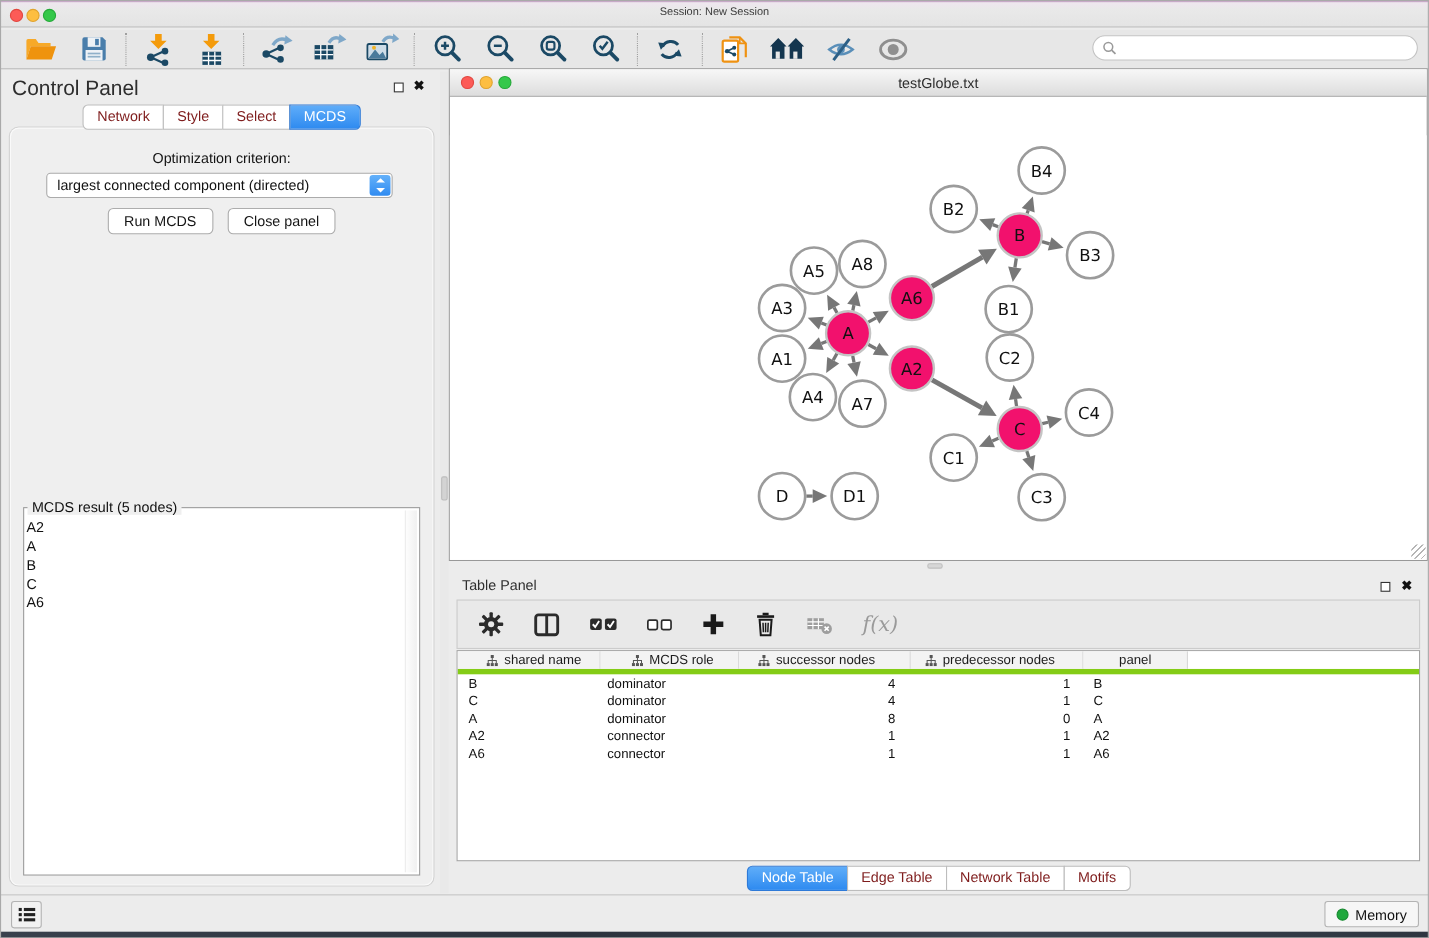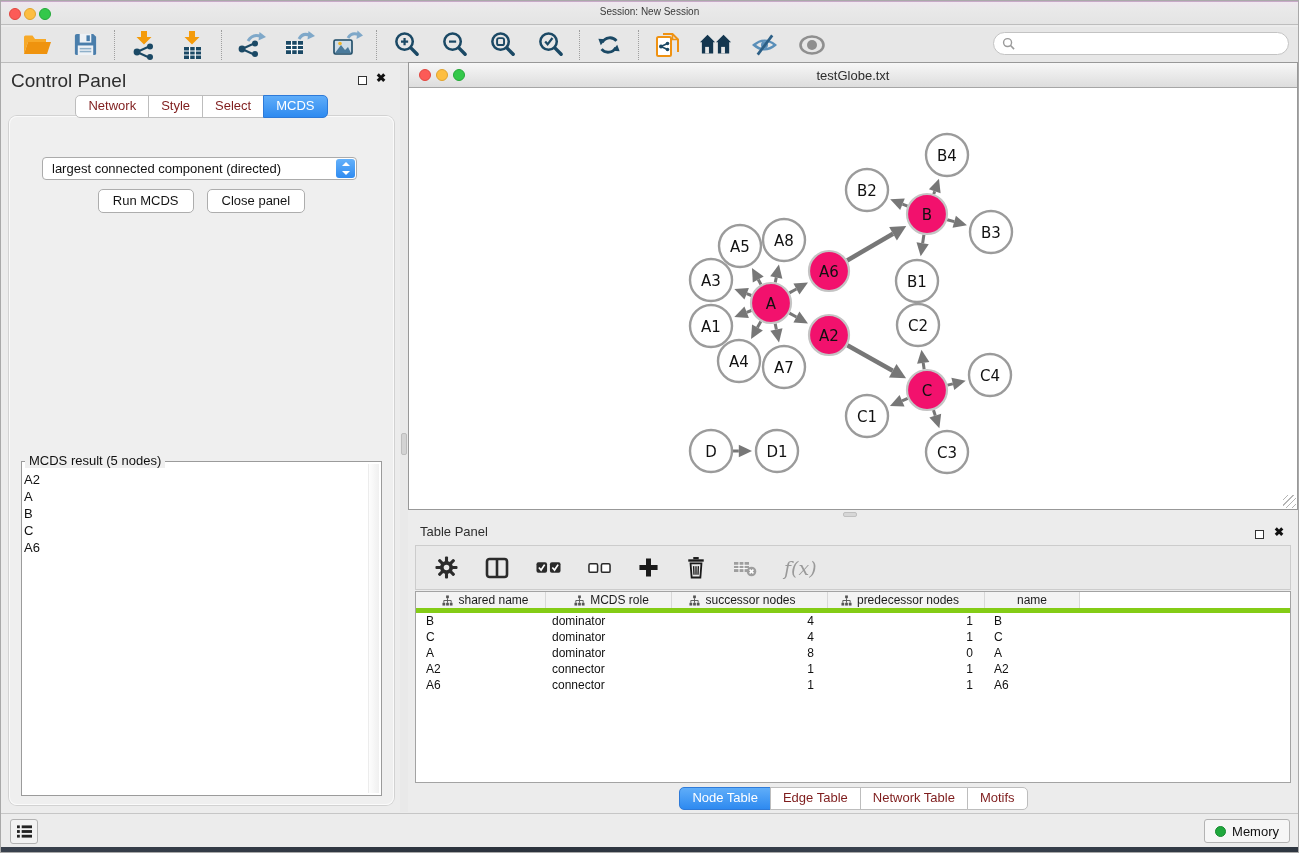--- a/index.html
+++ b/index.html
@@ -299,20 +299,21 @@
     <span class="wctl" style="right:33px"><span class="wctl-float"></span></span>
     <span class="wctl wctl-close" style="right:14px; top:8px">✖</span>
   </div>
   <div class="cp-tabs">
     <button class="seg-btn">Network</button>
     <button class="seg-btn">Style</button>
     <button class="seg-btn">Select</button>
     <button class="seg-btn active">MCDS</button>
   </div>
   <div class="cp-body">
+    <div class="opt-label">Optimization criterion:</div>
     <div class="dropdown">
       <span>largest connected component (directed)</span>
       <span class="dd-stepper">
           <i class="up"></i>
           <i class="down"></i>
         </span>
     </div>
     <div class="cp-buttons">
       <button class="push-btn">Run MCDS</button>
       <button class="push-btn">Close panel</button>
@@ -533,21 +534,21 @@
         <svg width="11" height="11" viewBox="0 0 12 12">
             <rect x="4.5" y="0.5" width="3" height="3" fill="#555"></rect>
             <rect x="0.5" y="8.5" width="3" height="3" fill="#555"></rect>
             <rect x="4.5" y="8.5" width="3" height="3" fill="#555"></rect>
             <rect x="8.5" y="8.5" width="3" height="3" fill="#555"></rect>
             <path d="M6 3.5 V8.5 M2 8.5 V6 H10 V8.5" stroke="#555" fill="none"></path>
           </svg>
         <span>predecessor nodes</span>
       </div>
       <div class="th c4" style="justify-content:center; padding-left:0">
-        <span>name</span>
+        <span>panel</span>
       </div>
       <div style="flex:1; background:#fff"></div>
     </div>
     <div class="tp-rows">
       <div class="tr">
         <div class="td c0">B</div>
         <div class="td c1">dominator</div>
         <div class="td c2">4</div>
         <div class="td c3">1</div>
         <div class="td c4">B</div>

